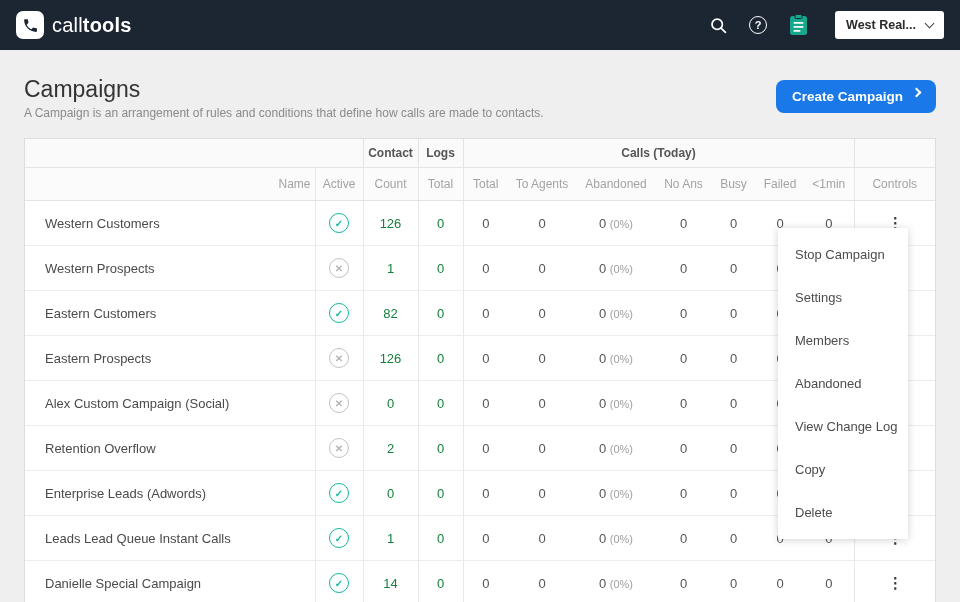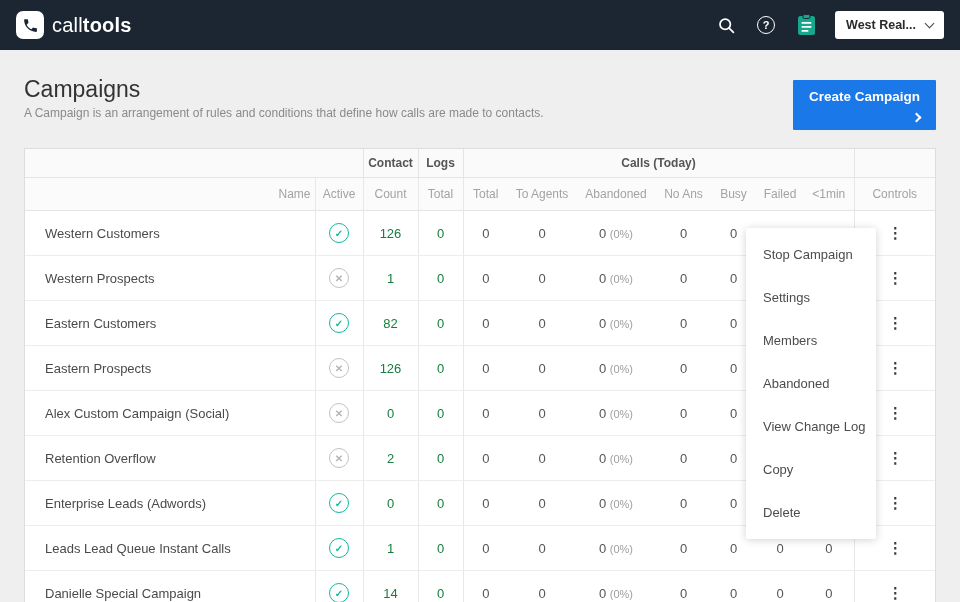--- a/index.html
+++ b/index.html
@@ -9,31 +9,31 @@
   
   .navbar { height:50px; background:#1b2632; display:flex; align-items:center; justify-content:space-between; padding:0 16px; }
   .brand { display:flex; align-items:center; gap:8px;justify-content:space-between; }
   .brand-icon { width:28px; height:28px; background:#ffffff; border-radius:7px; display:flex; align-items:center; justify-content:center; }
   .brand-text { color:#fff; font-size:20px; letter-spacing:.2px; }
   .brand-text .light { font-weight:400; }
   .brand-text .bold { font-weight:700; }
   .nav-right { display:flex; align-items:center; gap:18px; }
   .nav-icon { width:22px; height:22px; display:flex; align-items:center; justify-content:center; cursor:pointer; }
   .help-circle { width:18px; height:18px; border:1.6px solid #fff; border-radius:50%; color:#fff; font-size:11px; font-weight:700; display:flex; align-items:center; justify-content:center; }
-  .account-select { background:#fff; border-radius:3px; padding:7px 11px; display:flex; align-items:center; gap:10px; cursor:pointer; }
+  .account-select { background:#fff; border-radius:3px; padding:7px 11px; display:flex; align-items:center; gap:10px; margin-left:8px; cursor:pointer; }
   .account-select .label { font-size:12.5px; color:#2b2b2b; font-weight:700; }
   .chev-down { width:7px; height:7px; border-right:1.6px solid #444; border-bottom:1.6px solid #444; transform:rotate(45deg); margin-top:-3px; }
 
   
   .content { padding:0 24px; }
   .page-head { display:flex; justify-content:space-between; align-items:flex-start; margin-top:26px; }
   .page-title { font-size:23px; font-weight:400; color:#333; }
   .page-subtitle { font-size:12px; color:#8a8a8a; margin-top:3px; }
-  .create-btn { background:#1a78e8; color:#fff; border:none; border-radius:1px; font-family:inherit;
-                font-size:13.5px; font-weight:700; padding:9px 16px; display:flex; align-items:flex-end; gap:10px; cursor:pointer; margin-top:4px;flex-direction:column; }
+  .create-btn { background:#1a78e8; color:#fff; border:none; border-radius:8px; font-family:inherit;
+                font-size:13.5px; font-weight:700; padding:9px 16px; display:flex; align-items:flex-start; gap:10px; cursor:pointer; margin-top:4px; }
   .chev-right { width:7px; height:7px; border-right:2px solid #fff; border-bottom:2px solid #fff; transform:rotate(-45deg); }
 
   
   .table-wrap { margin-top:18px; background:#fff; border:1px solid #ddd; }
   table { width:100%; border-collapse:collapse; table-layout:fixed; }
   thead tr.grp th { background:#fafafa; font-size:12px; font-weight:700; color:#555; padding:7px 4px; text-align:center;
                     border-bottom:1px solid #e4e4e4; }
   thead tr.grp th.boxed { border-left:1px solid #e4e4e4; border-right:1px solid #e4e4e4; }
   thead tr.cols th { background:#fbfbfb; font-size:12px; font-weight:400; color:#a3a3a3; padding:9px 4px; text-align:center;
                      border-bottom:1px solid #e4e4e4; }
@@ -43,21 +43,21 @@
   .sep { border-right:1px solid #e8e8e8; }
   .lnk { color:#15803d; cursor:pointer; text-decoration:none; }
   .pct { color:#9f9f9f; font-size:11px; }
   .status { display:inline-flex; width:20px; height:20px; border-radius:50%; align-items:center; justify-content:center;
             font-size:10px; font-weight:700; cursor:pointer; }
   .status.on  { border:1.5px solid #12b79b; color:#12b79b; }
   .status.off { border:1.5px solid #c2c2c2; color:#b5b5b5; }
   .kebab { font-size:15px; font-weight:700; color:#3c3c3c; cursor:pointer; letter-spacing:-1px; }
 
   
-  .context-menu { position:absolute; left:746px; top:228px; width:130px; background:#fff; border-radius:2px;
+  .context-menu { position:absolute; left:778px; top:228px; width:130px; background:#fff; border-radius:2px;
                   box-shadow:0 1px 8px rgba(0,0,0,.18); padding:5px 0; z-index:50; }
   .menu-item { font-size:13px; color:#4c4c4c; padding:14px 17px; cursor:pointer; white-space:nowrap; }
 </style>
 </head>
 <body>
 
 <div class="navbar">
   <div class="brand">
     <span class="brand-icon">
       <svg width="17" height="17" viewBox="0 0 24 24">

